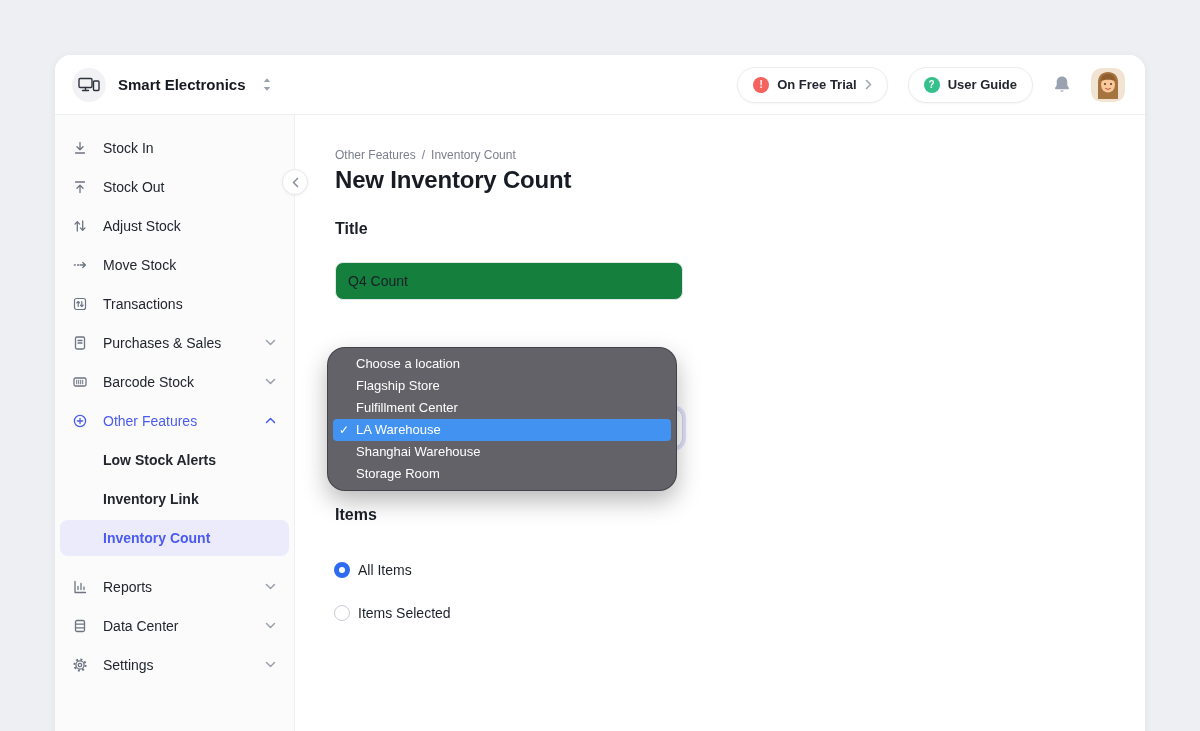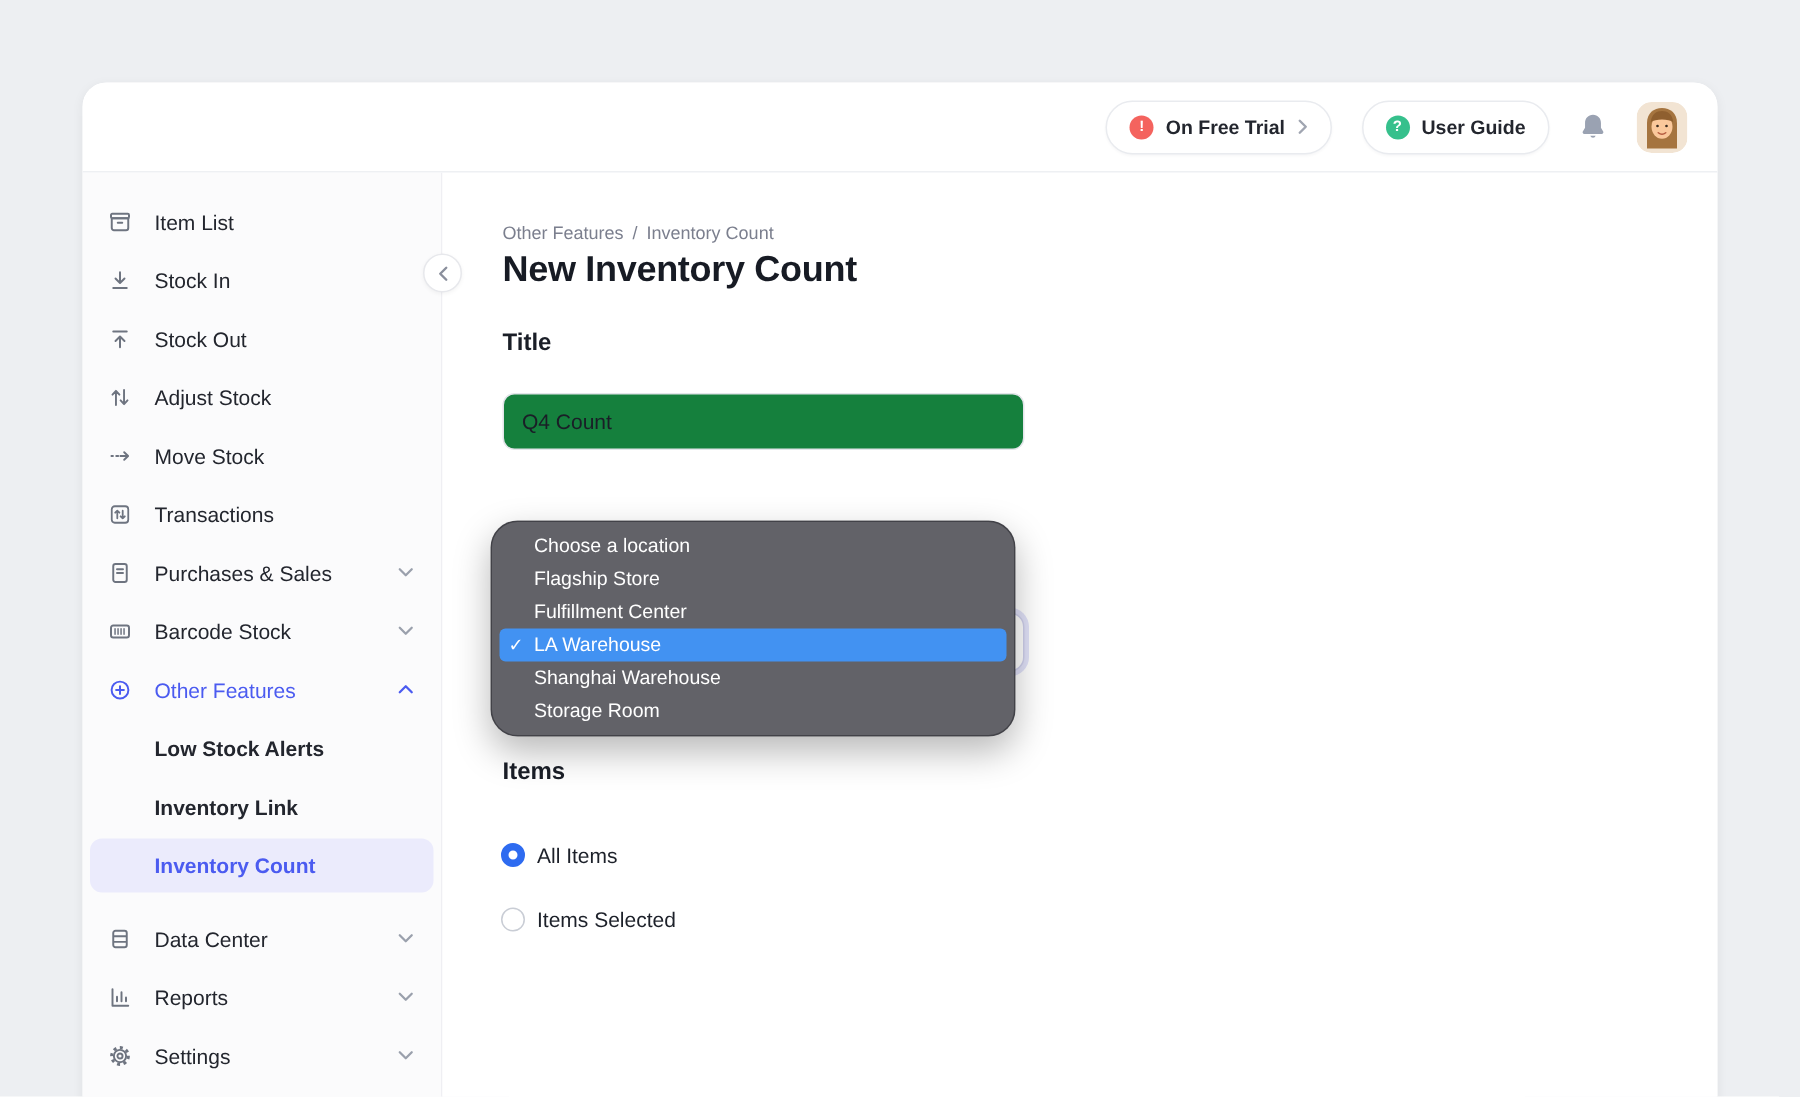--- a/index.html
+++ b/index.html
@@ -118,20 +118,36 @@
   .radio.on { border:5px solid #2e6bf0; }
   .radio.off { border:1.5px solid #c9cdd5; }
   .radio-label { font-size:14px; color:#1d212a; }
 </style>
 </head>
 <body>
 
 <div class="card">
 
   <div class="topbar">
+    <div class="org-switch">
+      <span class="logo-circle">
+        <svg width="22" height="18" viewBox="0 0 22 18" fill="none" stroke="#2d323c" stroke-width="1.4" stroke-linecap="round" stroke-linejoin="round">
+          <rect x="1" y="2.5" width="13" height="9" rx="1.2"></rect>
+          <path d="M7.5 11.5v3M4.5 14.5h6"></path>
+          <rect x="15.5" y="5" width="5.5" height="9.5" rx="1" fill="#f2f2f4"></rect>
+        </svg>
+      </span>
+      <span class="app-name">Smart Electronics</span>
+      <span class="sorter">
+        <svg width="10" height="15" viewBox="0 0 10 15">
+            <path d="M5 1.2 8.2 5H1.8z" fill="#9aa0ae"></path>
+            <path d="M5 13.8 1.8 10h6.4z" fill="#9aa0ae"></path>
+          </svg>
+      </span>
+    </div>
     <div class="topbar-right">
       <div class="pill">
         <span class="dot red">!</span>
         <span>On Free Trial</span>
         <svg width="7" height="11" viewBox="0 0 7 11" fill="none" stroke="#a0a5b1" stroke-width="1.6" stroke-linecap="round" stroke-linejoin="round">
             <path d="M1.5 1.5 5.5 5.5 1.5 9.5"></path>
           </svg>
       </div>
       <div class="pill">
         <span class="dot green">?</span>
@@ -153,30 +169,20 @@
           <circle cx="20" cy="16" r="0.9" fill="#3a2c20"></circle>
           <path d="M14.5 20.5q2.5 2 5 0" stroke="#b3593d" stroke-width="1" fill="none" stroke-linecap="round"></path>
         </svg>
       </span>
     </div>
   </div>
 
   <nav class="sidebar">
     <div class="nav-item">
       <span class="nav-icon">
-        <svg viewBox="0 0 16 16" fill="none" stroke="currentColor" stroke-width="1.3" stroke-linejoin="round">
-            <path d="M2.5 5.5h11v6.5a1.5 1.5 0 0 1-1.5 1.5H4a1.5 1.5 0 0 1-1.5-1.5z"></path>
-            <rect x="2" y="2.5" width="12" height="3" rx=".8"></rect>
-            <path d="M6.5 8.5h3" stroke-linecap="round"></path>
-          </svg>
-      </span>
-      <span>Item List</span>
-    </div>
-    <div class="nav-item">
-      <span class="nav-icon">
         <svg viewBox="0 0 16 16" fill="none" stroke="currentColor" stroke-width="1.3" stroke-linecap="round" stroke-linejoin="round">
             <path d="M8 2.5v7M5 6.7 8 9.7l3-3M3.5 13h9"></path>
           </svg>
       </span>
       <span>Stock In</span>
     </div>
     <div class="nav-item">
       <span class="nav-icon">
         <svg viewBox="0 0 16 16" fill="none" stroke="currentColor" stroke-width="1.3" stroke-linecap="round" stroke-linejoin="round">
             <path d="M8 13.5v-7M5 9.3 8 6.3l3 3M3.5 3h9"></path>
@@ -255,40 +261,40 @@
       <span>Low Stock Alerts</span>
     </div>
     <div class="nav-item sub">
       <span>Inventory Link</span>
     </div>
     <div class="nav-item sub active-pill">
       <span>Inventory Count</span>
     </div>
     <div class="nav-item">
       <span class="nav-icon">
+        <svg viewBox="0 0 16 16" fill="none" stroke="currentColor" stroke-width="1.3" stroke-linecap="round" stroke-linejoin="round">
+            <path d="M3 2.5v11h10.5"></path>
+            <path d="M6 10.5v-3M9 10.5v-6M12 10.5v-2.5"></path>
+          </svg>
+      </span>
+      <span>Reports</span>
+      <span class="chev">
+          <svg width="11" height="7" viewBox="0 0 11 7" fill="none" stroke="currentColor" stroke-width="1.5" stroke-linecap="round" stroke-linejoin="round">
+            <path d="M1.5 1.5 5.5 5.5 9.5 1.5"></path>
+          </svg>
+        </span>
+    </div>
+    <div class="nav-item">
+      <span class="nav-icon">
         <svg viewBox="0 0 16 16" fill="none" stroke="currentColor" stroke-width="1.3" stroke-linejoin="round">
             <rect x="3.5" y="2.5" width="9" height="11" rx="1.5"></rect>
             <path d="M3.5 6.2h9M3.5 9.9h9"></path>
           </svg>
       </span>
       <span>Data Center</span>
-      <span class="chev">
-          <svg width="11" height="7" viewBox="0 0 11 7" fill="none" stroke="currentColor" stroke-width="1.5" stroke-linecap="round" stroke-linejoin="round">
-            <path d="M1.5 1.5 5.5 5.5 9.5 1.5"></path>
-          </svg>
-        </span>
-    </div>
-    <div class="nav-item">
-      <span class="nav-icon">
-        <svg viewBox="0 0 16 16" fill="none" stroke="currentColor" stroke-width="1.3" stroke-linecap="round" stroke-linejoin="round">
-            <path d="M3 2.5v11h10.5"></path>
-            <path d="M6 10.5v-3M9 10.5v-6M12 10.5v-2.5"></path>
-          </svg>
-      </span>
-      <span>Reports</span>
       <span class="chev">
           <svg width="11" height="7" viewBox="0 0 11 7" fill="none" stroke="currentColor" stroke-width="1.5" stroke-linecap="round" stroke-linejoin="round">
             <path d="M1.5 1.5 5.5 5.5 9.5 1.5"></path>
           </svg>
         </span>
     </div>
     <div class="nav-item">
       <span class="nav-icon">
         <svg viewBox="0 0 16 16" fill="none" stroke="currentColor">
             <circle cx="8" cy="8" r="4.1" stroke-width="1.3"></circle>

